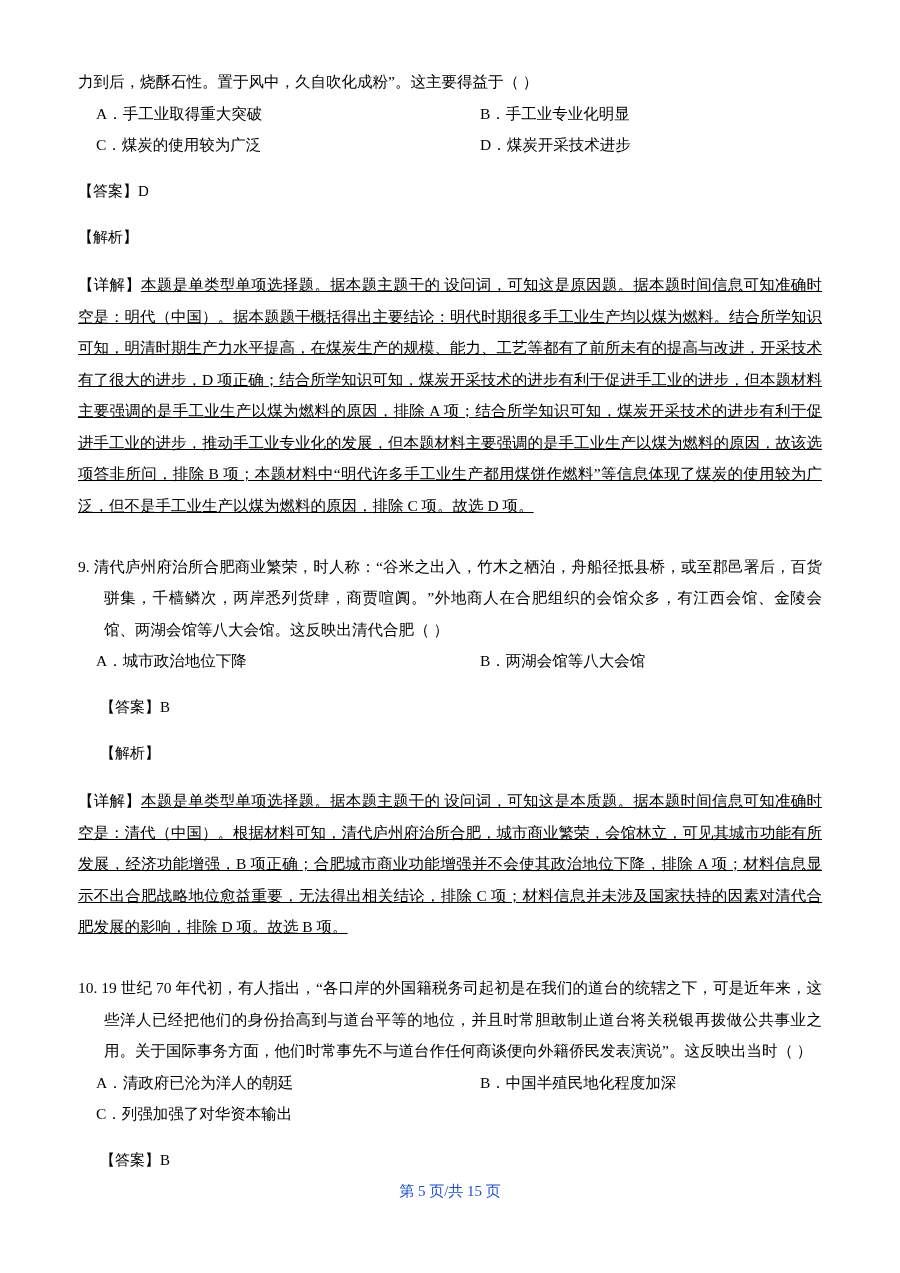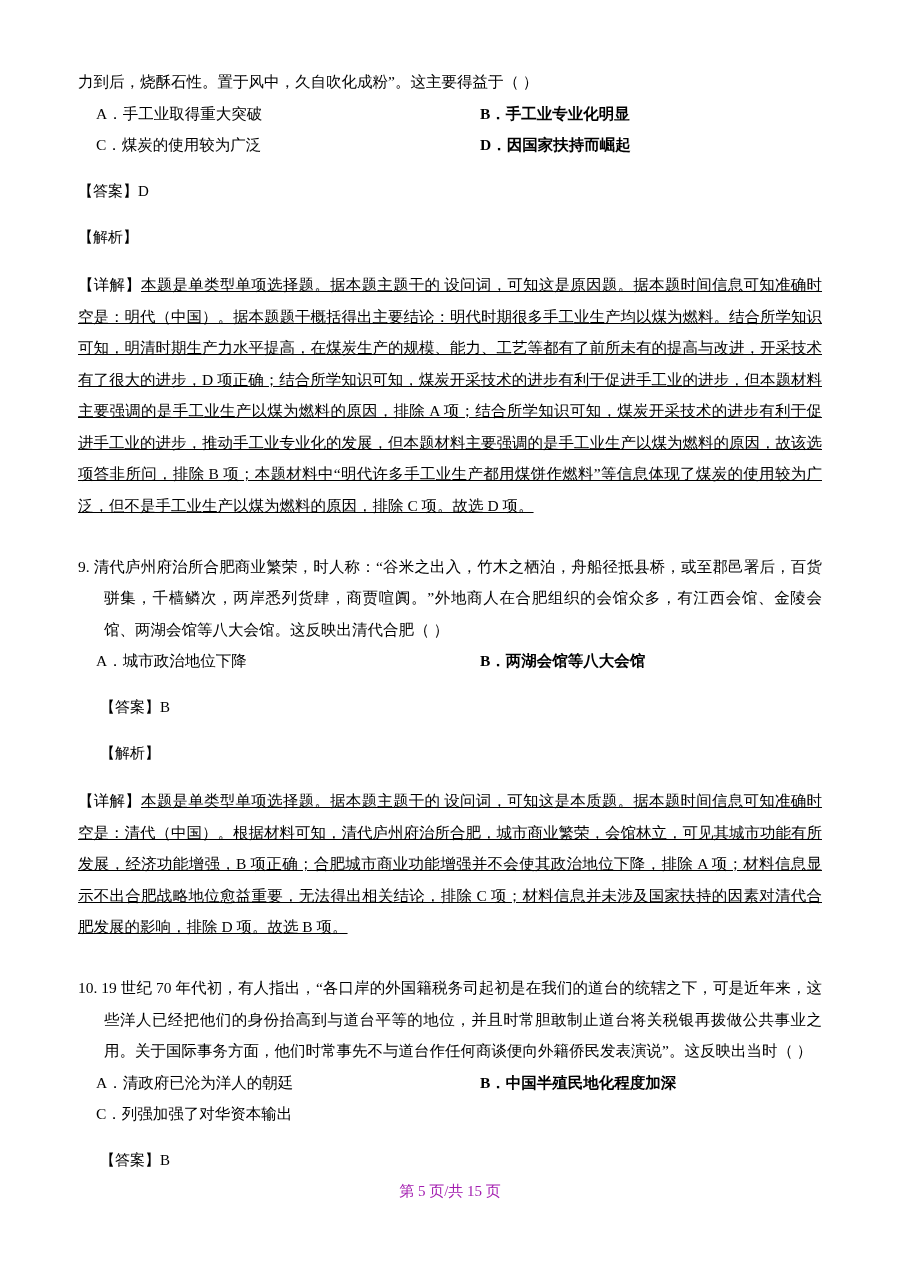--- a/index.html
+++ b/index.html
@@ -40,21 +40,20 @@
     line-height: 31.5px;
     justify-content: space-between;
   }
   .opt-row .opt {
     width: 50%;
     box-sizing: border-box;
     padding-left: 18px;
   }
   .opt-row .opt.right {
     padding-left: 30px;
-    font-weight: bold;
   }
   .label {
     font-size: 15px;
     line-height: 31.5px;
   }
   .block {
     margin-bottom: 0;
   }
   .gap-md { height: 14px; }
   .detail {
@@ -67,39 +66,39 @@
     display: inline;
     text-decoration: underline;
   }
   .footer {
     position: absolute;
     left: 0;
     right: 0;
     bottom: 86px;
     text-align: center;
     font-size: 15px;
-    color: #a21caf;
+    color: #1d4ed8;
     font-family: "Liberation Serif", "DejaVu Serif", serif;
   }
   .small-indent { padding-left: 22px; }
 </style>
 </head>
 <body>
 
 <div class="page">
 
   <div class="block">
     <p class="qline">力到后，烧酥石性。置于风中，久自吹化成粉”。这主要得益于（    ）</p>
     <div class="opt-row">
       <div class="opt">A．手工业取得重大突破</div>
       <div class="opt right">B．手工业专业化明显</div>
     </div>
     <div class="opt-row">
       <div class="opt">C．煤炭的使用较为广泛</div>
-      <div class="opt right">D．因国家扶持而崛起</div>
+      <div class="opt right">D．煤炭开采技术进步</div>
     </div>
     <p class="label">【答案】D</p>
     <p class="label">【解析】</p>
     <p class="detail"><span>【详解】</span><span class="body">本题是单类型单项选择题。据本题主题干的 设问词，可知这是原因题。据本题时间信息可知准确时空是：明代（中国）。据本题题干概括得出主要结论：明代时期很多手工业生产均以煤为燃料。结合所学知识可知，明清时期生产力水平提高，在煤炭生产的规模、能力、工艺等都有了前所未有的提高与改进，开采技术有了很大的进步，D 项正确；结合所学知识可知，煤炭开采技术的进步有利于促进手工业的进步，但本题材料主要强调的是手工业生产以煤为燃料的原因，排除 A 项；结合所学知识可知，煤炭开采技术的进步有利于促进手工业的进步，推动手工业专业化的发展，但本题材料主要强调的是手工业生产以煤为燃料的原因，故该选项答非所问，排除 B 项；本题材料中“明代许多手工业生产都用煤饼作燃料”等信息体现了煤炭的使用较为广泛，但不是手工业生产以煤为燃料的原因，排除 C 项。故选 D 项。</span></p>
   </div>
 
   <div class="gap-md"></div>
 
   <div class="block">
     <p class="qline indent-hang">9. 清代庐州府治所合肥商业繁荣，时人称：“谷米之出入，竹木之栖泊，舟船径抵县桥，或至郡邑署后，百货骈集，千樯鳞次，两岸悉列货肆，商贾喧阗。”外地商人在合肥组织的会馆众多，有江西会馆、金陵会馆、两湖会馆等八大会馆。这反映出清代合肥（    ）</p>

